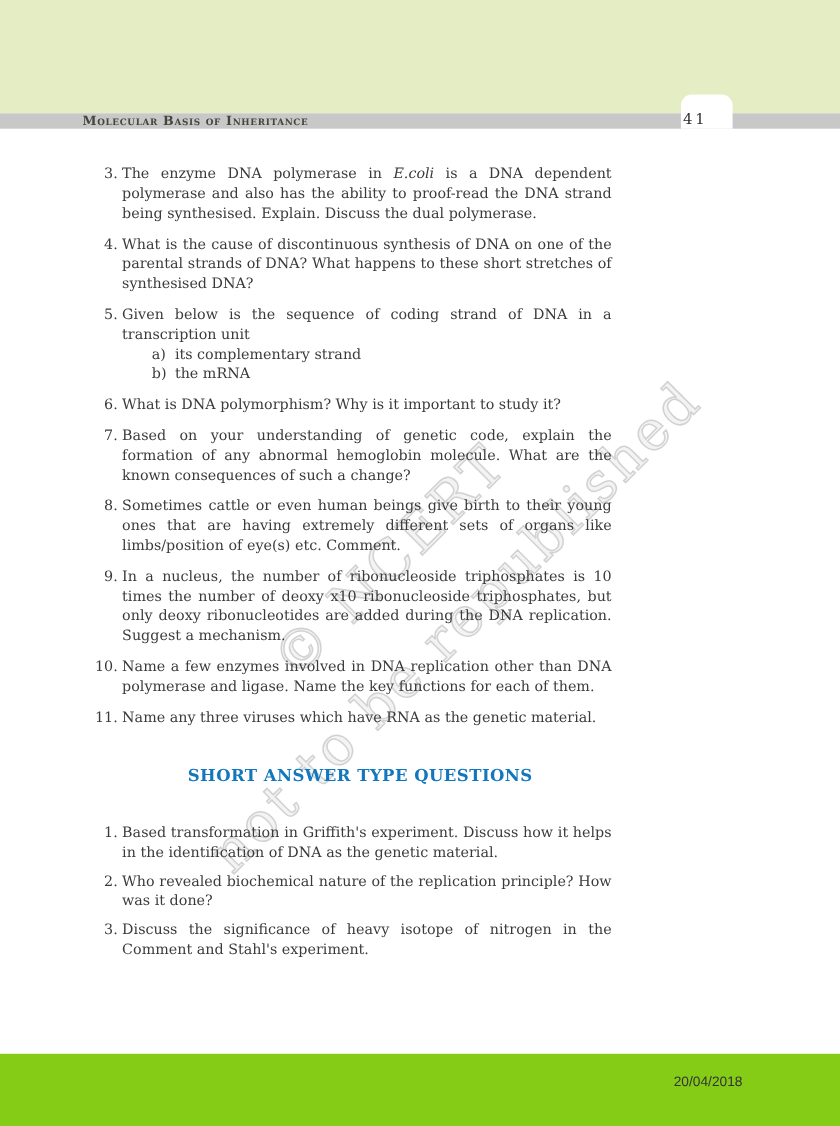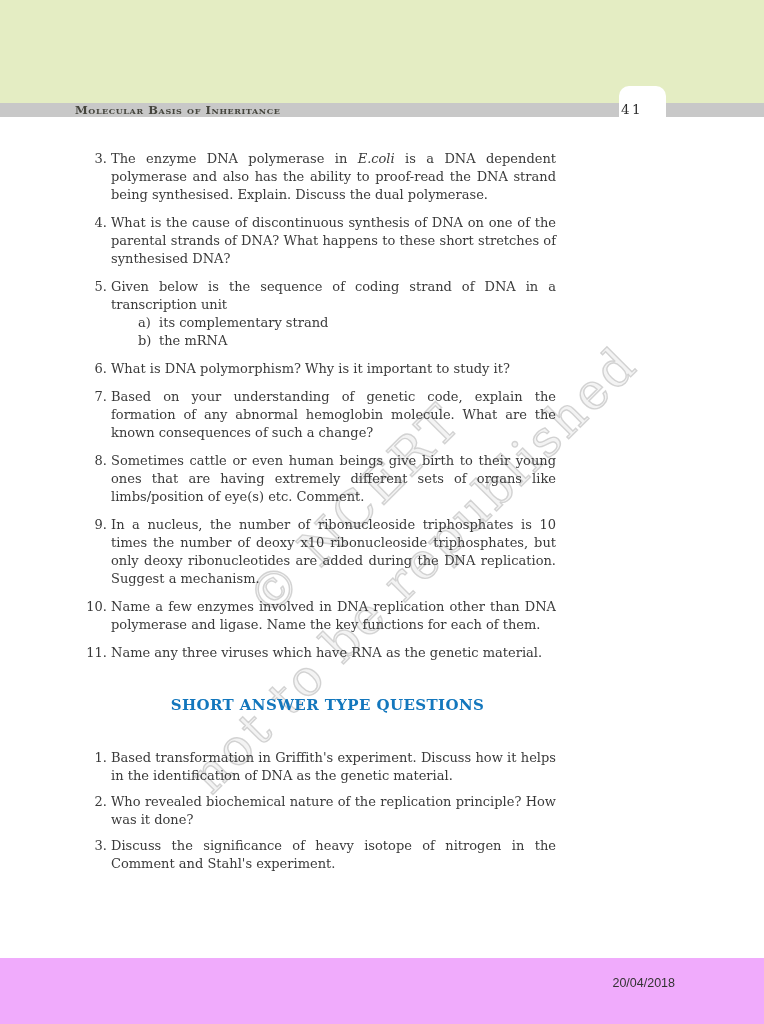--- a/index.html
+++ b/index.html
@@ -21,21 +21,21 @@
     color:#45453d;font-weight:600;white-space:nowrap;
   }
   
   .page-tab{
     position:absolute;left:619px;top:86px;width:47px;height:31px;
     background:#ffffff;border-radius:10px 10px 0 0;z-index:4;
     display:flex;align-items:flex-end;justify-content:flex-start;
   }
   .page-num{font-size:13.5px;letter-spacing:2.5px;color:#2e2e2e;line-height:16px;padding-left:2px;}
   
-  .footer-band{position:absolute;left:0;bottom:0;width:764px;height:66px;background:#f0abfc;z-index:3;}
+  .footer-band{position:absolute;left:0;bottom:0;width:764px;height:66px;background:#84cc16;z-index:3;}
   .print-date{
     position:absolute;right:89px;top:18px;
     font-family:"Liberation Sans","DejaVu Sans",sans-serif;
     font-size:12.5px;color:#333333;
   }
   
   .watermark{
     position:absolute;left:54px;top:456px;width:660px;height:168px;
     transform:rotate(-45deg);
     z-index:1;text-align:center;pointer-events:none;

